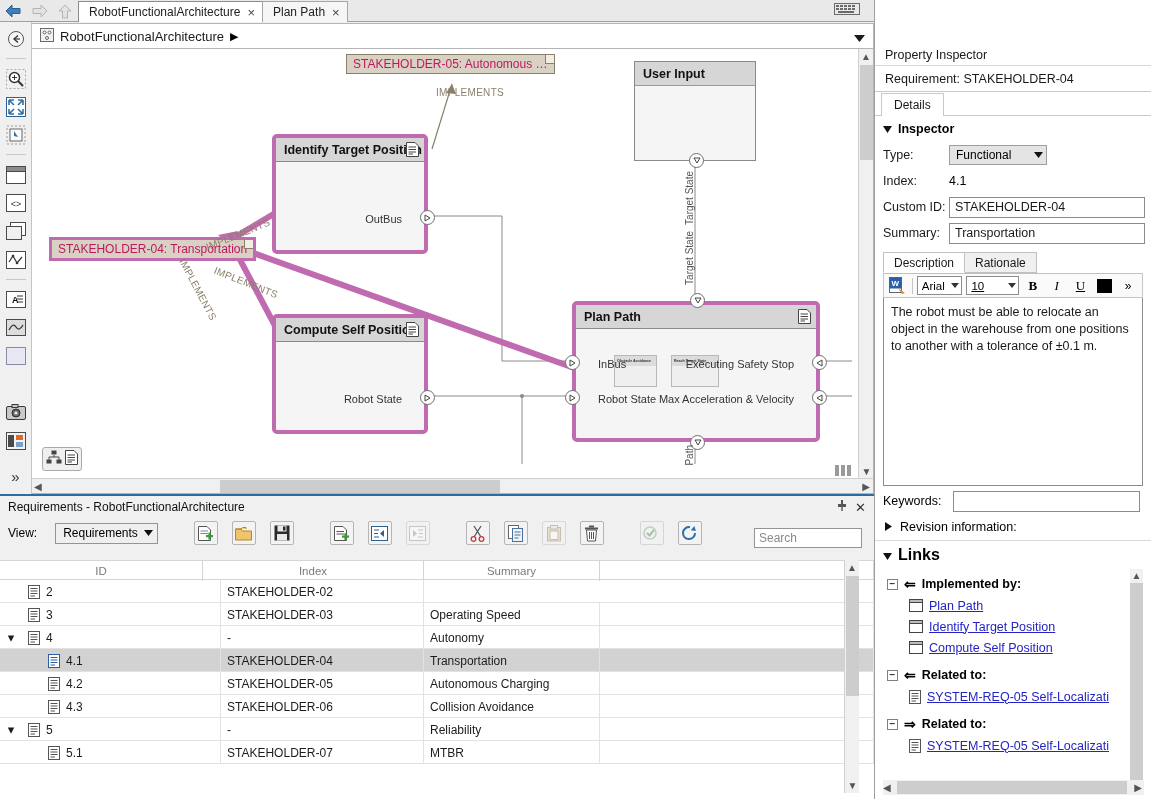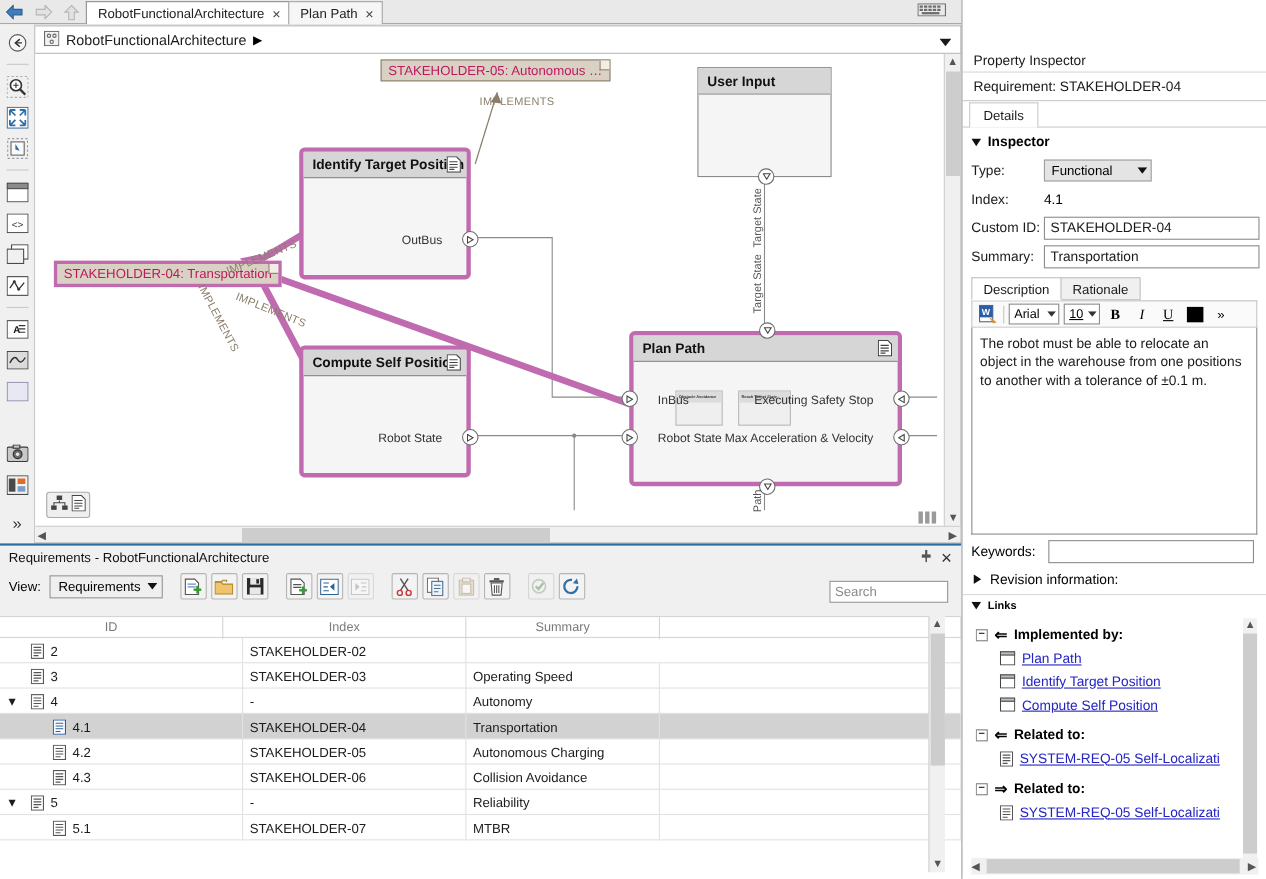--- a/index.html
+++ b/index.html
@@ -143,21 +143,21 @@
   #req-panel {
     position: absolute; left: 0; top: 494px; width: 874px; height: 305px;
     background: #f0f0f0; border-top: 2px solid #2d6ca3;
   }
   #req-title {
     height: 22px; display: flex; align-items: center; padding-left: 8px;
     font-size: 12px; color: #111;
   }
   #req-title-btns { margin-left: auto; display: flex; align-items: center; gap: 8px; padding-right: 8px; }
   #req-toolbar {
-    height: 30px; display: flex; align-items: center; padding-left: 8px; gap: 4px;
+    height: 30px; display: flex; align-items: center; padding-left: 8px; gap: 14px;
   }
   #req-toolbar .tlabel { font-size: 12px; margin-right: 4px; }
   .sel-box {
     height: 21px; min-width: 92px; background: #efefef; border: 1px solid #949494;
     display: flex; align-items: center; padding: 0 4px 0 7px; font-size: 12px; gap: 6px;
   }
   .tbtn {
     width: 24px; height: 24px; border: 1px solid #b5b5b5; background: #f3f3f3;
     display: flex; align-items: center; justify-content: center; border-radius: 2px;
   }
@@ -234,21 +234,21 @@
           padding: 0 2px 0 4px; font-size: 11.5px; gap: 3px; }
   .fbtn { width: 20px; height: 19px; display: flex; align-items: center; justify-content: center; font-size: 13px; }
   #desc-box {
     margin: 0 8px; height: 188px; border: 1px solid #8c8c8c; border-top: none; background: #fff;
     padding: 6px 7px; font-size: 12.5px; line-height: 1.35; color: #1a1a1a;
   }
   #kw-row { display: flex; align-items: center; height: 30px; padding-left: 8px; gap: 8px; }
   #kw-row .plabel { width: 62px; font-size: 12.5px; }
   #rev-row { display: flex; align-items: center; gap: 8px; padding: 4px 0 6px 10px; font-size: 12.5px; }
   #links-hdr { display: flex; align-items: center; gap: 6px; padding: 5px 0 5px 8px;
-               font-weight: bold; font-size: 10px; border-top: 1px solid #d8d8d8; }
+               font-weight: bold; font-size: 16px; border-top: 1px solid #d8d8d8; }
   #links-box { margin: 0 8px 0 12px; height: 240px; position: relative; overflow: hidden; }
   .lgroup { margin-bottom: 2px; }
   .lgroup-hdr { display: flex; align-items: center; gap: 6px; font-weight: bold; font-size: 12.5px; height: 22px; }
   .exp-box { width: 11px; height: 11px; border: 1px solid #808080; background: #fff;
              display: flex; align-items: center; justify-content: center; font-size: 10px; line-height: 1; color: #333; }
   .litem { display: flex; align-items: center; gap: 6px; height: 21px; padding-left: 22px; }
   .litem a { color: #2424c4; text-decoration: underline; font-size: 12.5px; white-space: nowrap; }
   #links-vscroll { position: absolute; right: 0; top: 0; width: 13px; height: 222px; background: #f1f1f1; }
   #links-vscroll .lthumb { position: absolute; top: 14px; left: 0; width: 13px; height: 200px; background: #cdcdcd; }
   #links-hscroll { position: absolute; left: 8px; bottom: 4px; width: 261px; height: 15px; background: #f0f0f0; }
@@ -1039,21 +1039,21 @@
             <path d="M9 11 L16 16 L13 17 Z" fill="#d98c2a"></path>
           </svg>
       </span>
       <span style="width:1px;height:16px;background:#c6c6c6;"></span>
       <div class="fsel" style="width:46px;">
         <span style="overflow:hidden;">Arial</span>
         <svg width="8" height="5" viewBox="0 0 8 5" style="margin-left:auto;">
             <path d="M0 0 L8 0 L4 5 Z" fill="#333"></path>
           </svg>
       </div>
-      <div class="fsel" style="width:33px;text-decoration:underline;">
+      <div class="fsel" style="width:53px;text-decoration:underline;">
         <span>10</span>
         <svg width="8" height="5" viewBox="0 0 8 5" style="margin-left:auto;">
             <path d="M0 0 L8 0 L4 5 Z" fill="#333"></path>
           </svg>
       </div>
       <span class="fbtn bold" style="font-family:'Liberation Serif',serif;">B</span>
       <span class="fbtn" style="font-style:italic;font-family:'Liberation Serif',serif;">I</span>
       <span class="fbtn" style="text-decoration:underline;font-family:'Liberation Serif',serif;">U</span>
       <span class="fbtn">
         <span style="display:block;width:15px;height:14px;background:#000;"></span>

